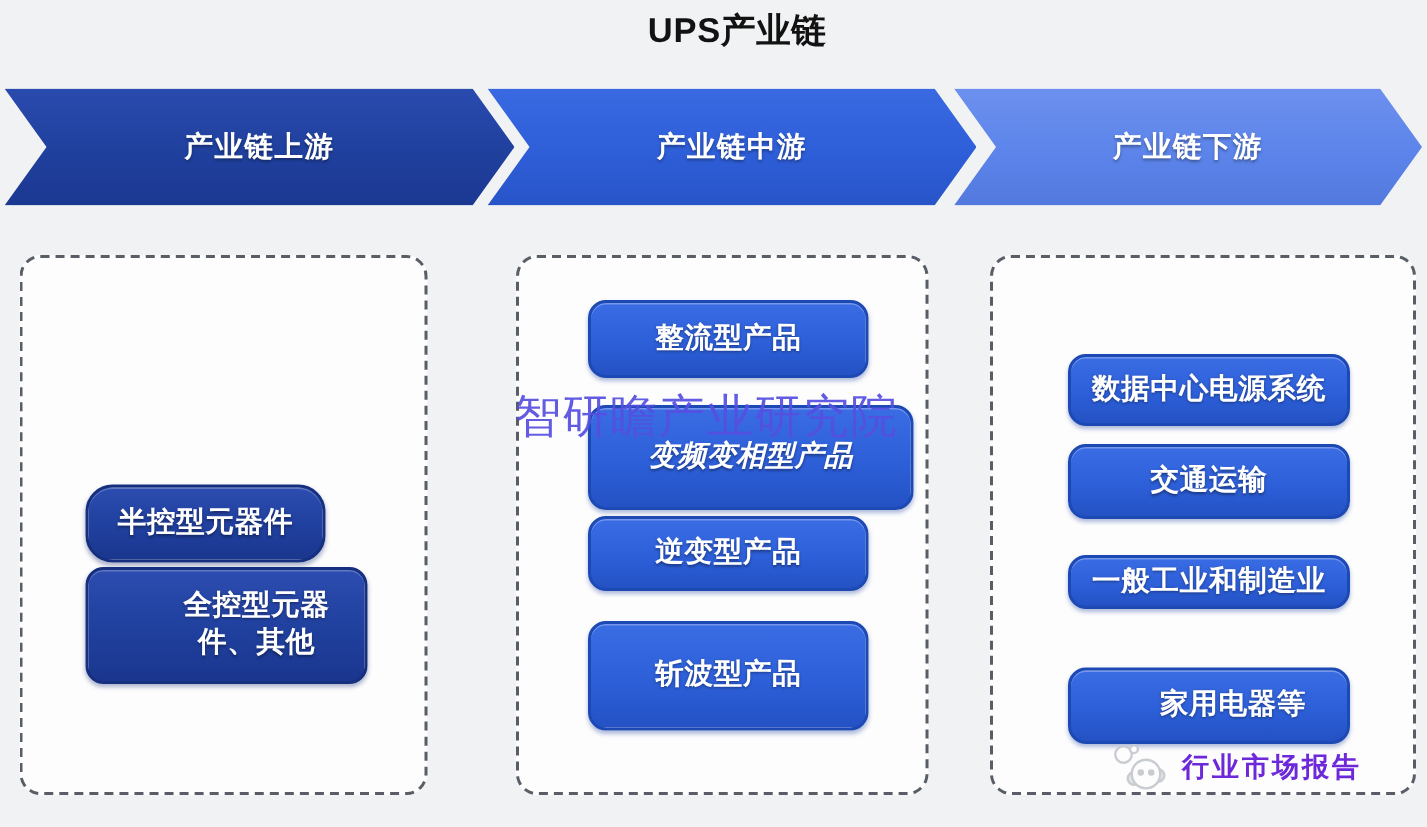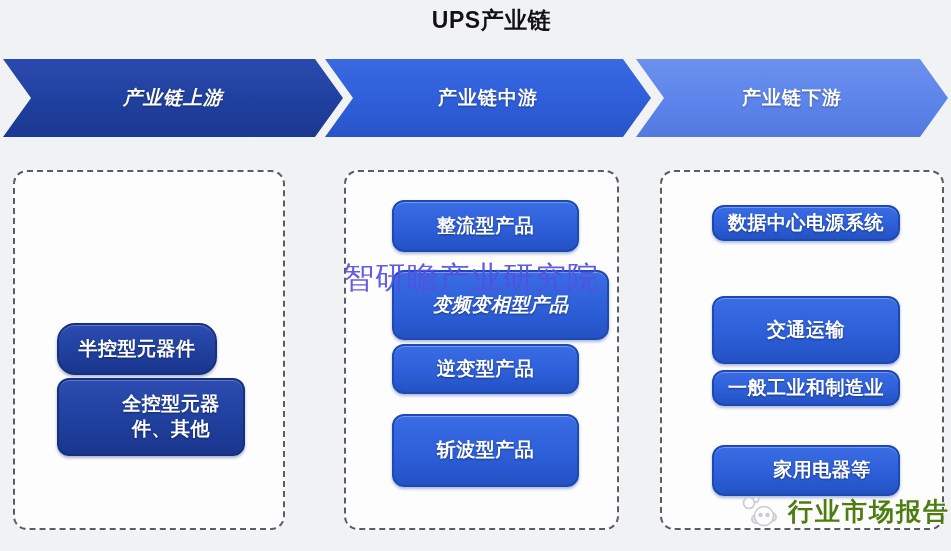--- a/index.html
+++ b/index.html
@@ -21,21 +21,21 @@
   
   .arrow{
     position:absolute;top:59px;height:78px;
     display:flex;align-items:center;justify-content:center;
     clip-path:polygon(0 0, calc(100% - 28px) 0, 100% 50%, calc(100% - 28px) 100%, 0 100%, 28px 50%);
   }
   .arrow span{
     color:#ffffff;font-size:19px;font-weight:bold;letter-spacing:1px;
     text-shadow:0 1px 2px rgba(0,0,0,0.35);
   }
-  .arrow-1{left:3px;width:340px;background:linear-gradient(180deg,#2a4bae 0%,#20409e 55%,#1b3891 100%);font-style:italic;}
+  .arrow-1{left:3px;width:340px;background:linear-gradient(180deg,#2a4bae 0%,#20409e 55%,#1b3891 100%);}
   .arrow-2{left:325px;width:326px;background:linear-gradient(180deg,#3a6ae2 0%,#2e5ed8 55%,#2854c8 100%);text-align:center;}
   .arrow-3{left:636px;width:312px;background:linear-gradient(180deg,#6c90ee 0%,#5c84ea 55%,#5379de 100%);}
 
   
   .panel{
     position:absolute;top:170px;height:360px;
     background:#fdfdfe;
     border:2px dashed #585d66;border-radius:14px;
     box-sizing:border-box;
   }
@@ -67,37 +67,37 @@
   
   .p1-b1{left:42px;top:85px;width:188px;height:50px;}
   .p1-b2{left:42px;top:151px;width:160px;height:52px;border-radius:18px;}
   .p1-b3{left:42px;top:206px;width:188px;height:78px;padding-left:48px;}
   
   .p2-b1{left:46px;top:28px;width:187px;height:52px;}
   .p2-b2{left:46px;top:98px;width:217px;height:70px;font-style:italic;}
   .p2-b3{left:46px;top:172px;width:187px;height:50px;}
   .p2-b4{left:46px;top:242px;width:187px;height:73px;}
   
-  .p3-b1{left:50px;top:33px;width:188px;height:36px;}
-  .p3-b2{left:50px;top:124px;width:188px;height:68px;}
+  .p3-b1{left:50px;top:64px;width:188px;height:48px;}
+  .p3-b2{left:50px;top:124px;width:188px;height:50px;font-family:Liberation Mono, monospace;}
   .p3-b3{left:50px;top:198px;width:188px;height:36px;}
   .p3-b4{left:50px;top:273px;width:188px;height:51px;padding-left:40px;}
 
   
   .wm-center{
     position:absolute;left:343px;top:257px;width:266px;
     font-size:31px;font-weight:500;color:#564fe0;opacity:0.92;
     letter-spacing:1px;white-space:nowrap;z-index:5;
   }
   .wm-bottom{
     position:absolute;left:740px;top:492px;height:38px;
     display:flex;align-items:center;gap:6px;z-index:5;
   }
   .wm-bottom .wm-text{
-    font-size:25px;font-weight:bold;color:#4d7c0f;
+    font-size:18px;font-weight:bold;color:#6d28d9;
     letter-spacing:2px;white-space:nowrap;
     text-shadow:0 1px 0 #ffffff;
   }
 </style>
 </head>
 <body>
 
 <div class="canvas">
 
   <div class="title">UPS产业链</div>

